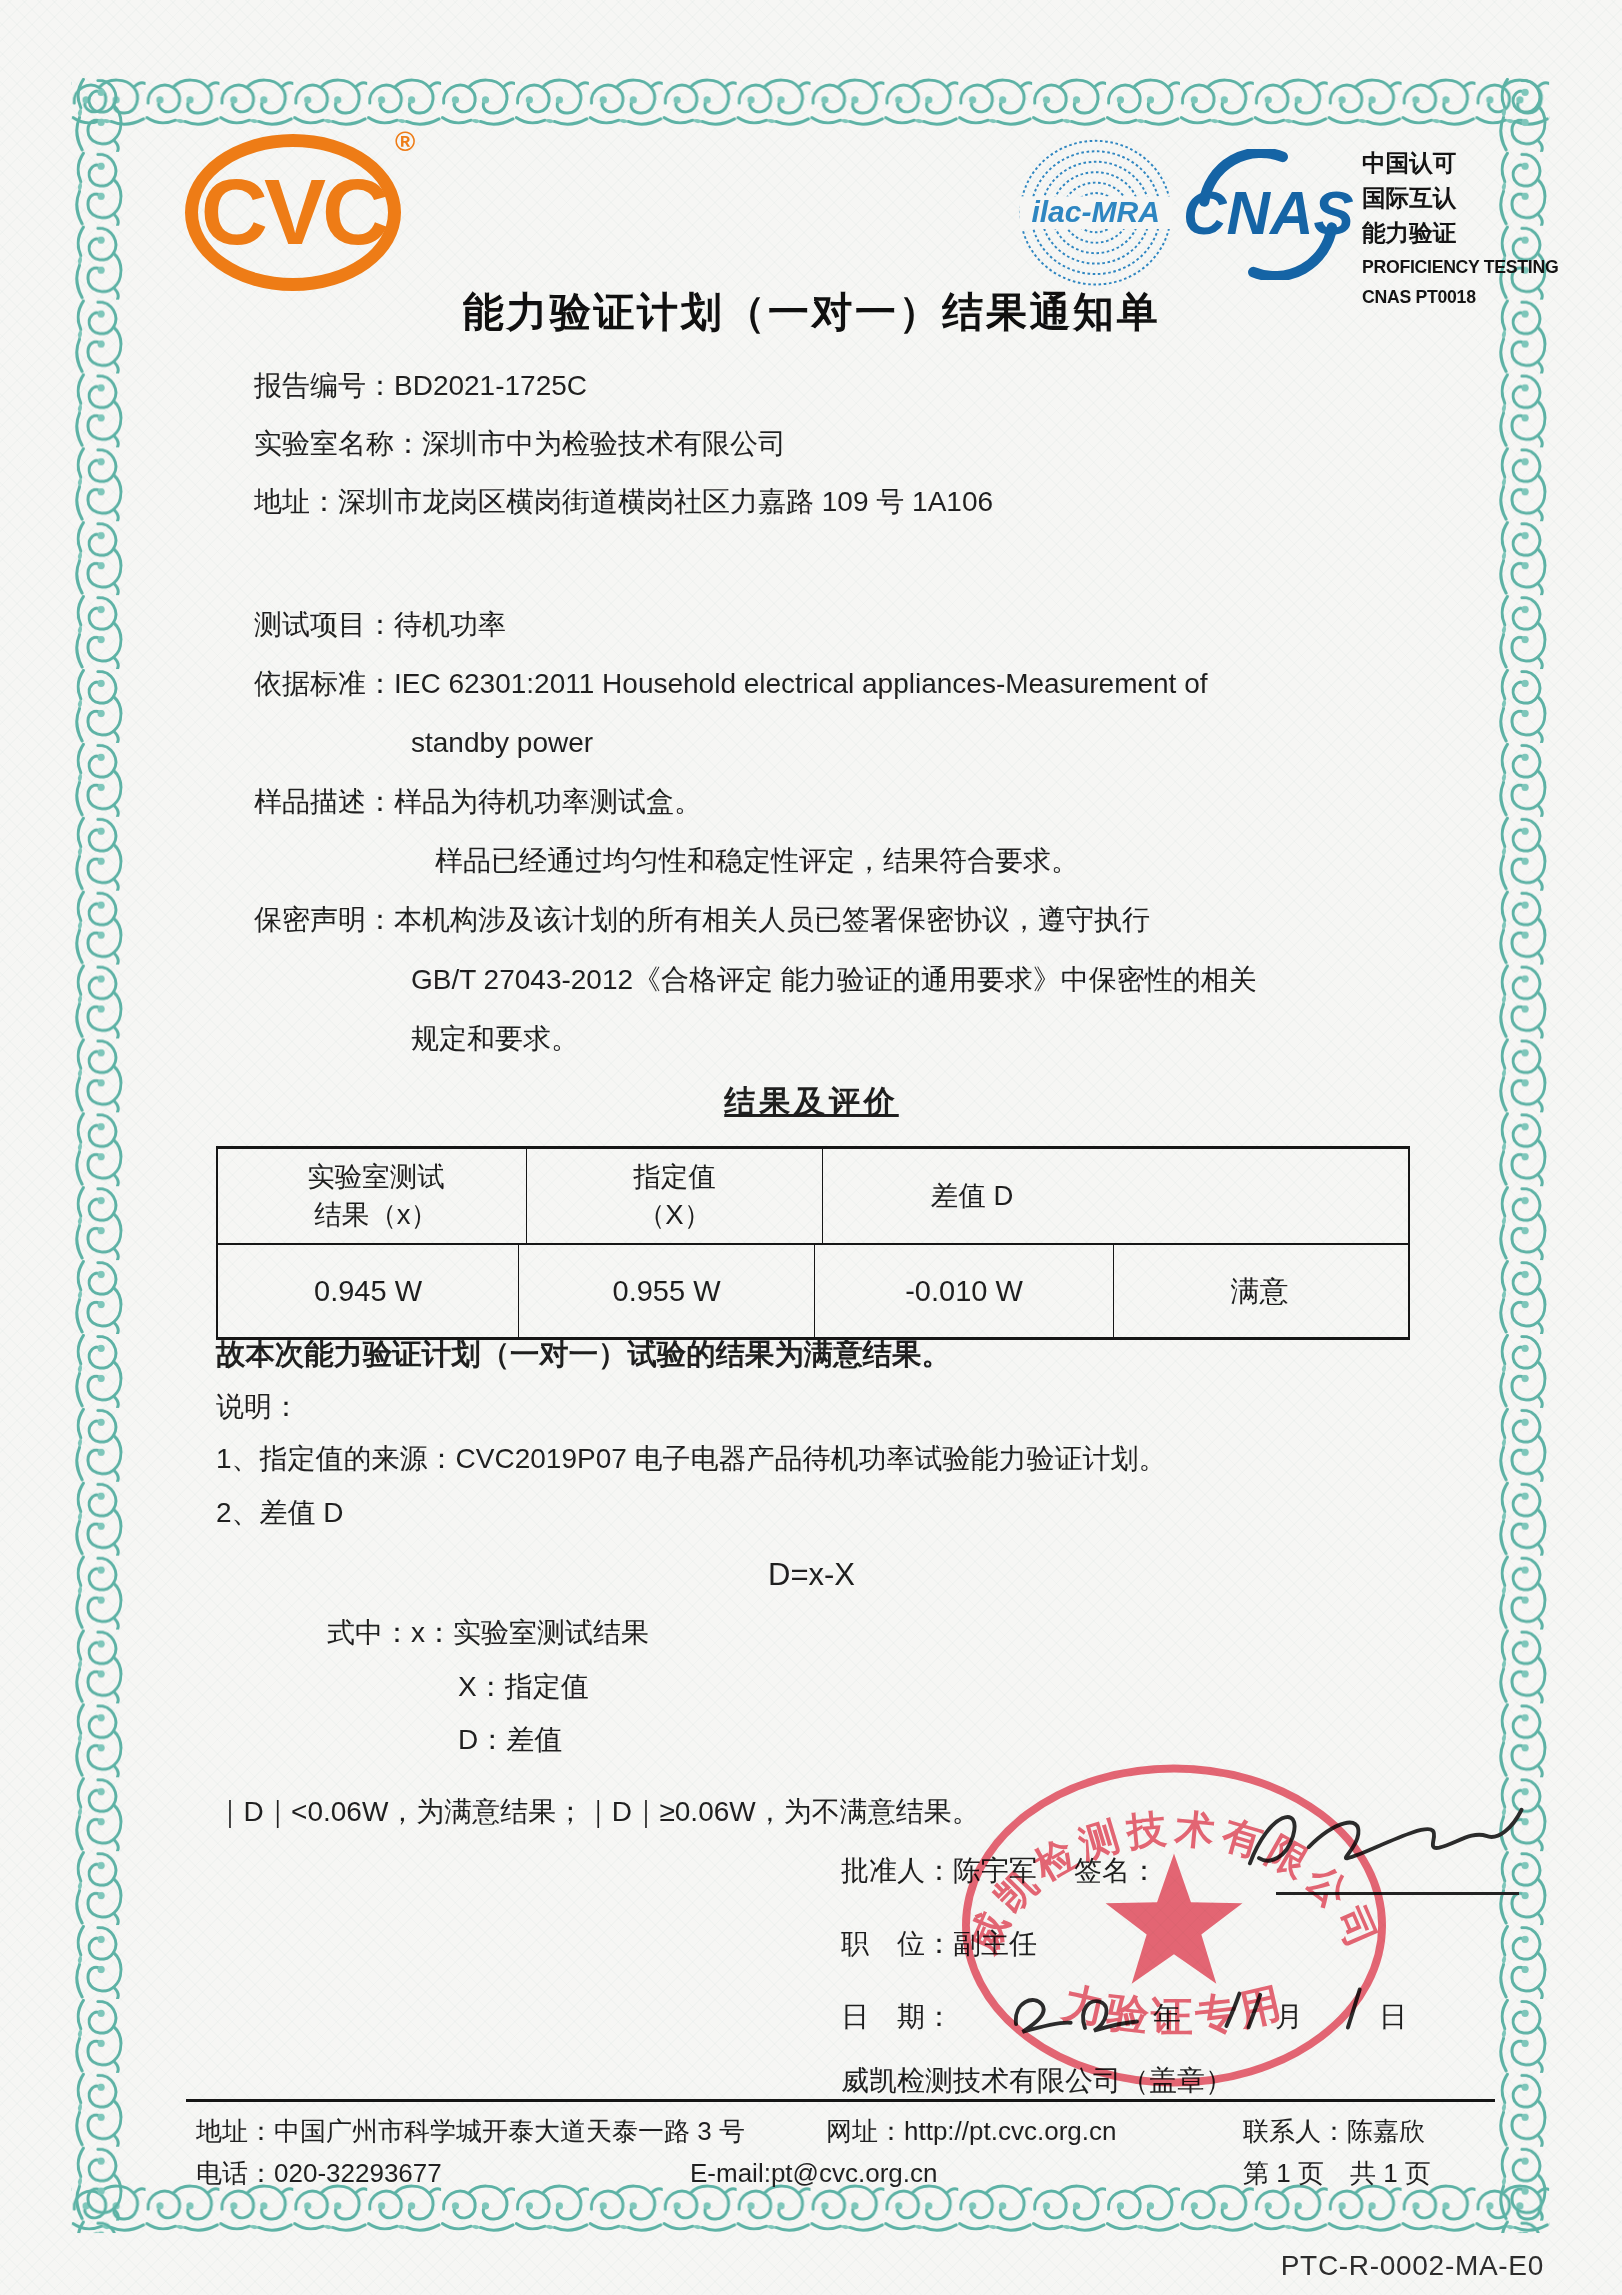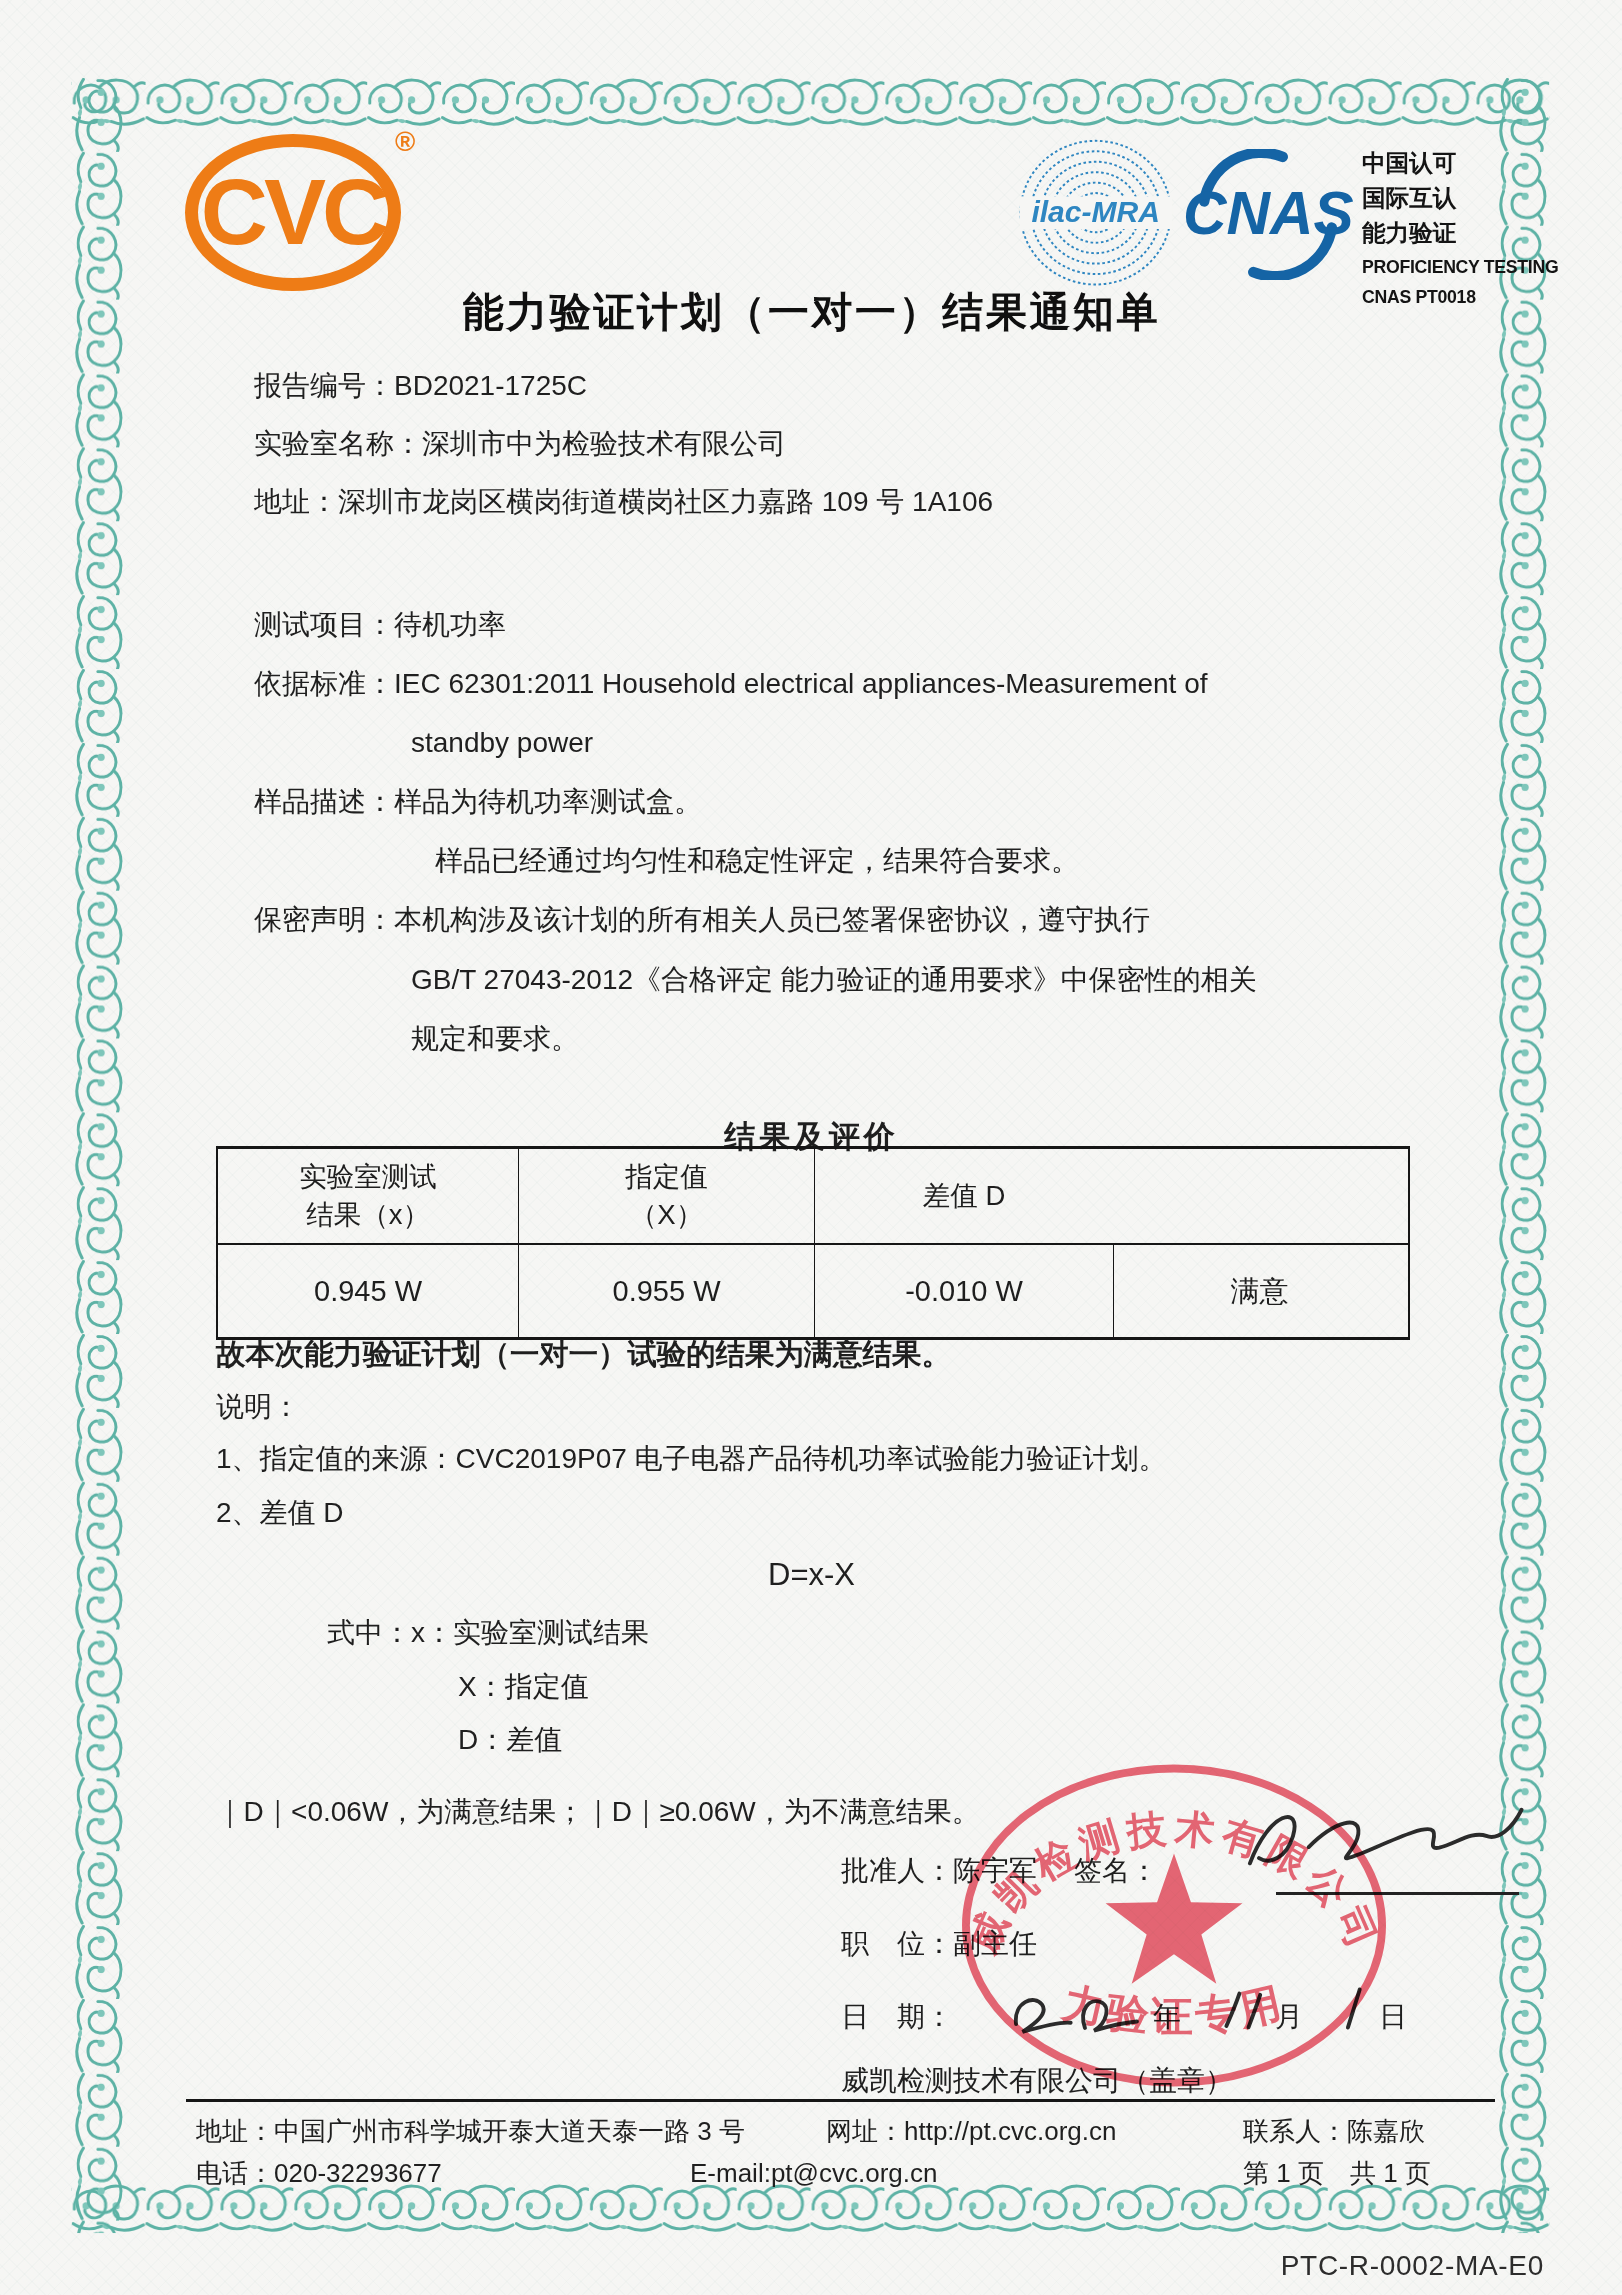--- a/index.html
+++ b/index.html
@@ -20,21 +20,21 @@
   .cvc-ring span{font-size:93px;font-weight:700;letter-spacing:-3.9px;color:#ee7c16;}
   .regmark{position:absolute;left:395px;top:126px;font-size:27.5px;color:#ee7c16;font-weight:700;}
   .brand{position:absolute;left:431px;top:158px;font-size:105px;font-weight:700;letter-spacing:38px;color:#7fbfae;}
   
   .accr{position:absolute;left:1362px;font-weight:700;font-size:23.6px;color:#141414;}
   .accr-en{position:absolute;left:1362px;font-weight:700;font-size:17.7px;letter-spacing:-0.3px;color:#141414;}
   
   .rtable{position:absolute;left:216px;top:1146px;width:1190px;border:2px solid #161616;
           border-top-width:3.3px;border-bottom-width:3.3px;}
   .trow{display:grid;grid-template-columns:300px 296px 299px 292px;}
-  .trow.head{border-bottom:2px solid #161616;}
+  .trow.head{border-bottom:2px solid #161616;padding-left:8px;}
   .tcell{display:flex;flex-direction:column;align-items:center;justify-content:center;
          font-size:27.5px;line-height:38px;padding:9.2px 0;min-height:63px;}
   .tcell+.tcell{border-left:1.3px solid #161616;}
   .trow.body .tcell{font-size:29px;min-height:73px;}
   .hr-line{position:absolute;background:#161616;}
   .sig-underline{position:absolute;left:1276px;top:1892px;width:243px;height:2.6px;background:#222;}
   .stamp{position:absolute;left:954px;top:1758px;opacity:.82;mix-blend-mode:multiply;}
   .ink{stroke:#2b2b2b;stroke-width:6;fill:none;stroke-linecap:round;}
   .ptc{position:absolute;left:1243px;top:2250px;width:301px;text-align:right;font-size:28px;color:#2c2c2c;letter-spacing:0.7px;}
 </style>
@@ -126,21 +126,21 @@
 
   <div class="t" style="left:254px;top:607px;"><span>测试项目：</span><span>待机功率</span></div>
   <div class="t" style="left:254px;top:666px;"><span>依据标准：</span><span>IEC 62301:2011 Household electrical appliances-Measurement of</span></div>
   <div class="t" style="left:411px;top:725px;">standby power</div>
   <div class="t" style="left:254px;top:784px;"><span>样品描述：</span><span>样品为待机功率测试盒。</span></div>
   <div class="t" style="left:411px;top:843px;margin-left:24px;">样品已经通过均匀性和稳定性评定，结果符合要求。</div>
   <div class="t" style="left:254px;top:902px;"><span>保密声明：</span><span>本机构涉及该计划的所有相关人员已签署保密协议，遵守执行</span></div>
   <div class="t" style="left:411px;top:962px;">GB/T 27043-2012《合格评定 能力验证的通用要求》中保密性的相关</div>
   <div class="t" style="left:411px;top:1021px;">规定和要求。</div>
 
-  <div class="t center sec-title" style="top:1118px;">结果及评价</div>
+  <div class="t center sec-title" style="top:1083px;text-decoration:underline;">结果及评价</div>
 
   <div class="rtable">
     <div class="trow head">
       <div class="tcell">
         <span>实验室测试</span>
         <span>结果（x）</span>
       </div>
       <div class="tcell">
         <span>指定值</span>
         <span>（X）</span>

